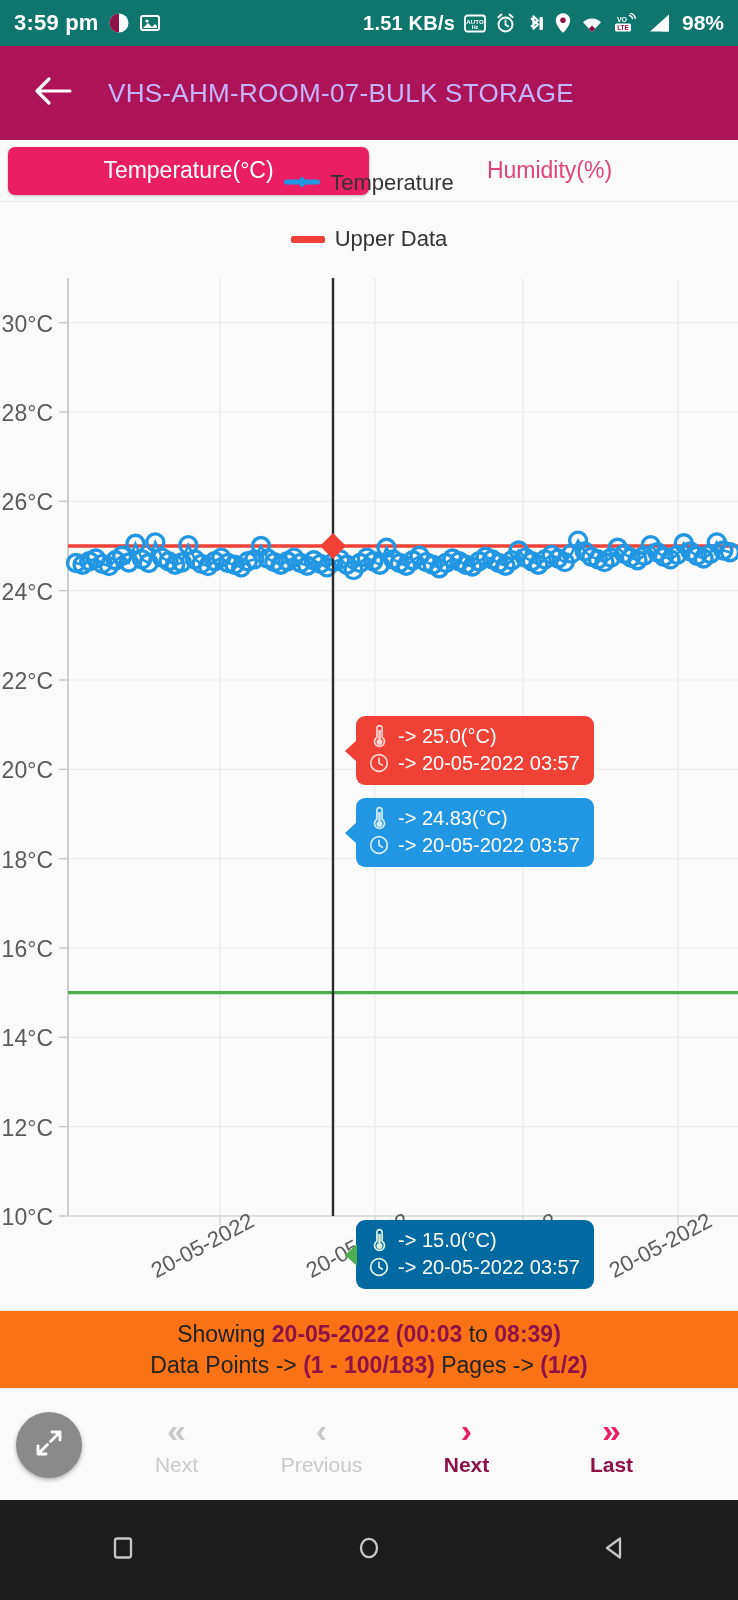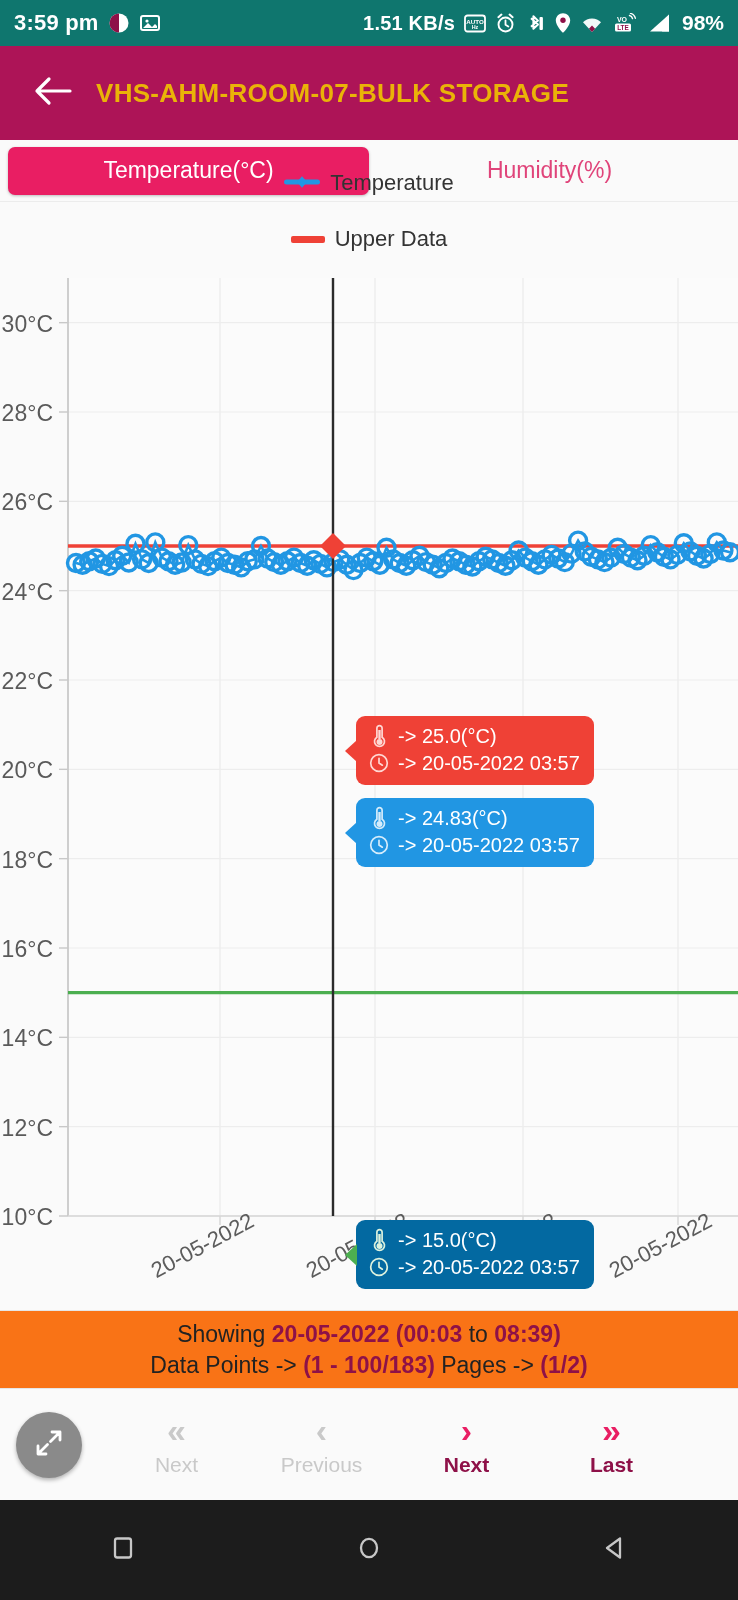--- a/index.html
+++ b/index.html
@@ -17,22 +17,22 @@
   .sb-right { margin-left:auto; display:flex; align-items:center; gap:9px; }
   .sb-net { font-size:20px; font-weight:700; letter-spacing:.2px; }
   .sb-batt { font-size:21px; font-weight:700; margin-left:2px; }
   .sb-ico { display:inline-flex; align-items:center; justify-content:center; }
 
   
   .appbar { position:absolute; left:0; top:46px; width:738px; height:94px;
     background:#ad1457; display:flex; align-items:center; }
   .backbtn { width:62px; height:62px; margin-left:22px;
     display:flex; align-items:center; justify-content:center; }
-  .apptitle { color:#eab308; font-size:26px; font-weight:700;
-    letter-spacing:.3px; margin-left:12px; }
+  .apptitle { color:#c4b5fd; font-size:26px; font-weight:400;
+    letter-spacing:.3px; margin-left:24px; }
 
   
   .tabbar { position:absolute; left:0; top:140px; width:738px; height:62px;
     background:#fafafa; display:flex; align-items:center; padding:0 8px;
     border-bottom:1px solid #ececec; }
   .tab { flex:1; height:48px; display:flex; align-items:center;
     justify-content:center; font-size:23px; border-radius:7px; }
   .tab.active { background:#e91e63; color:#fff;
     box-shadow:0 1px 3px rgba(0,0,0,.25); }
   .tab.inactive { color:#e0447a; background:transparent; }

